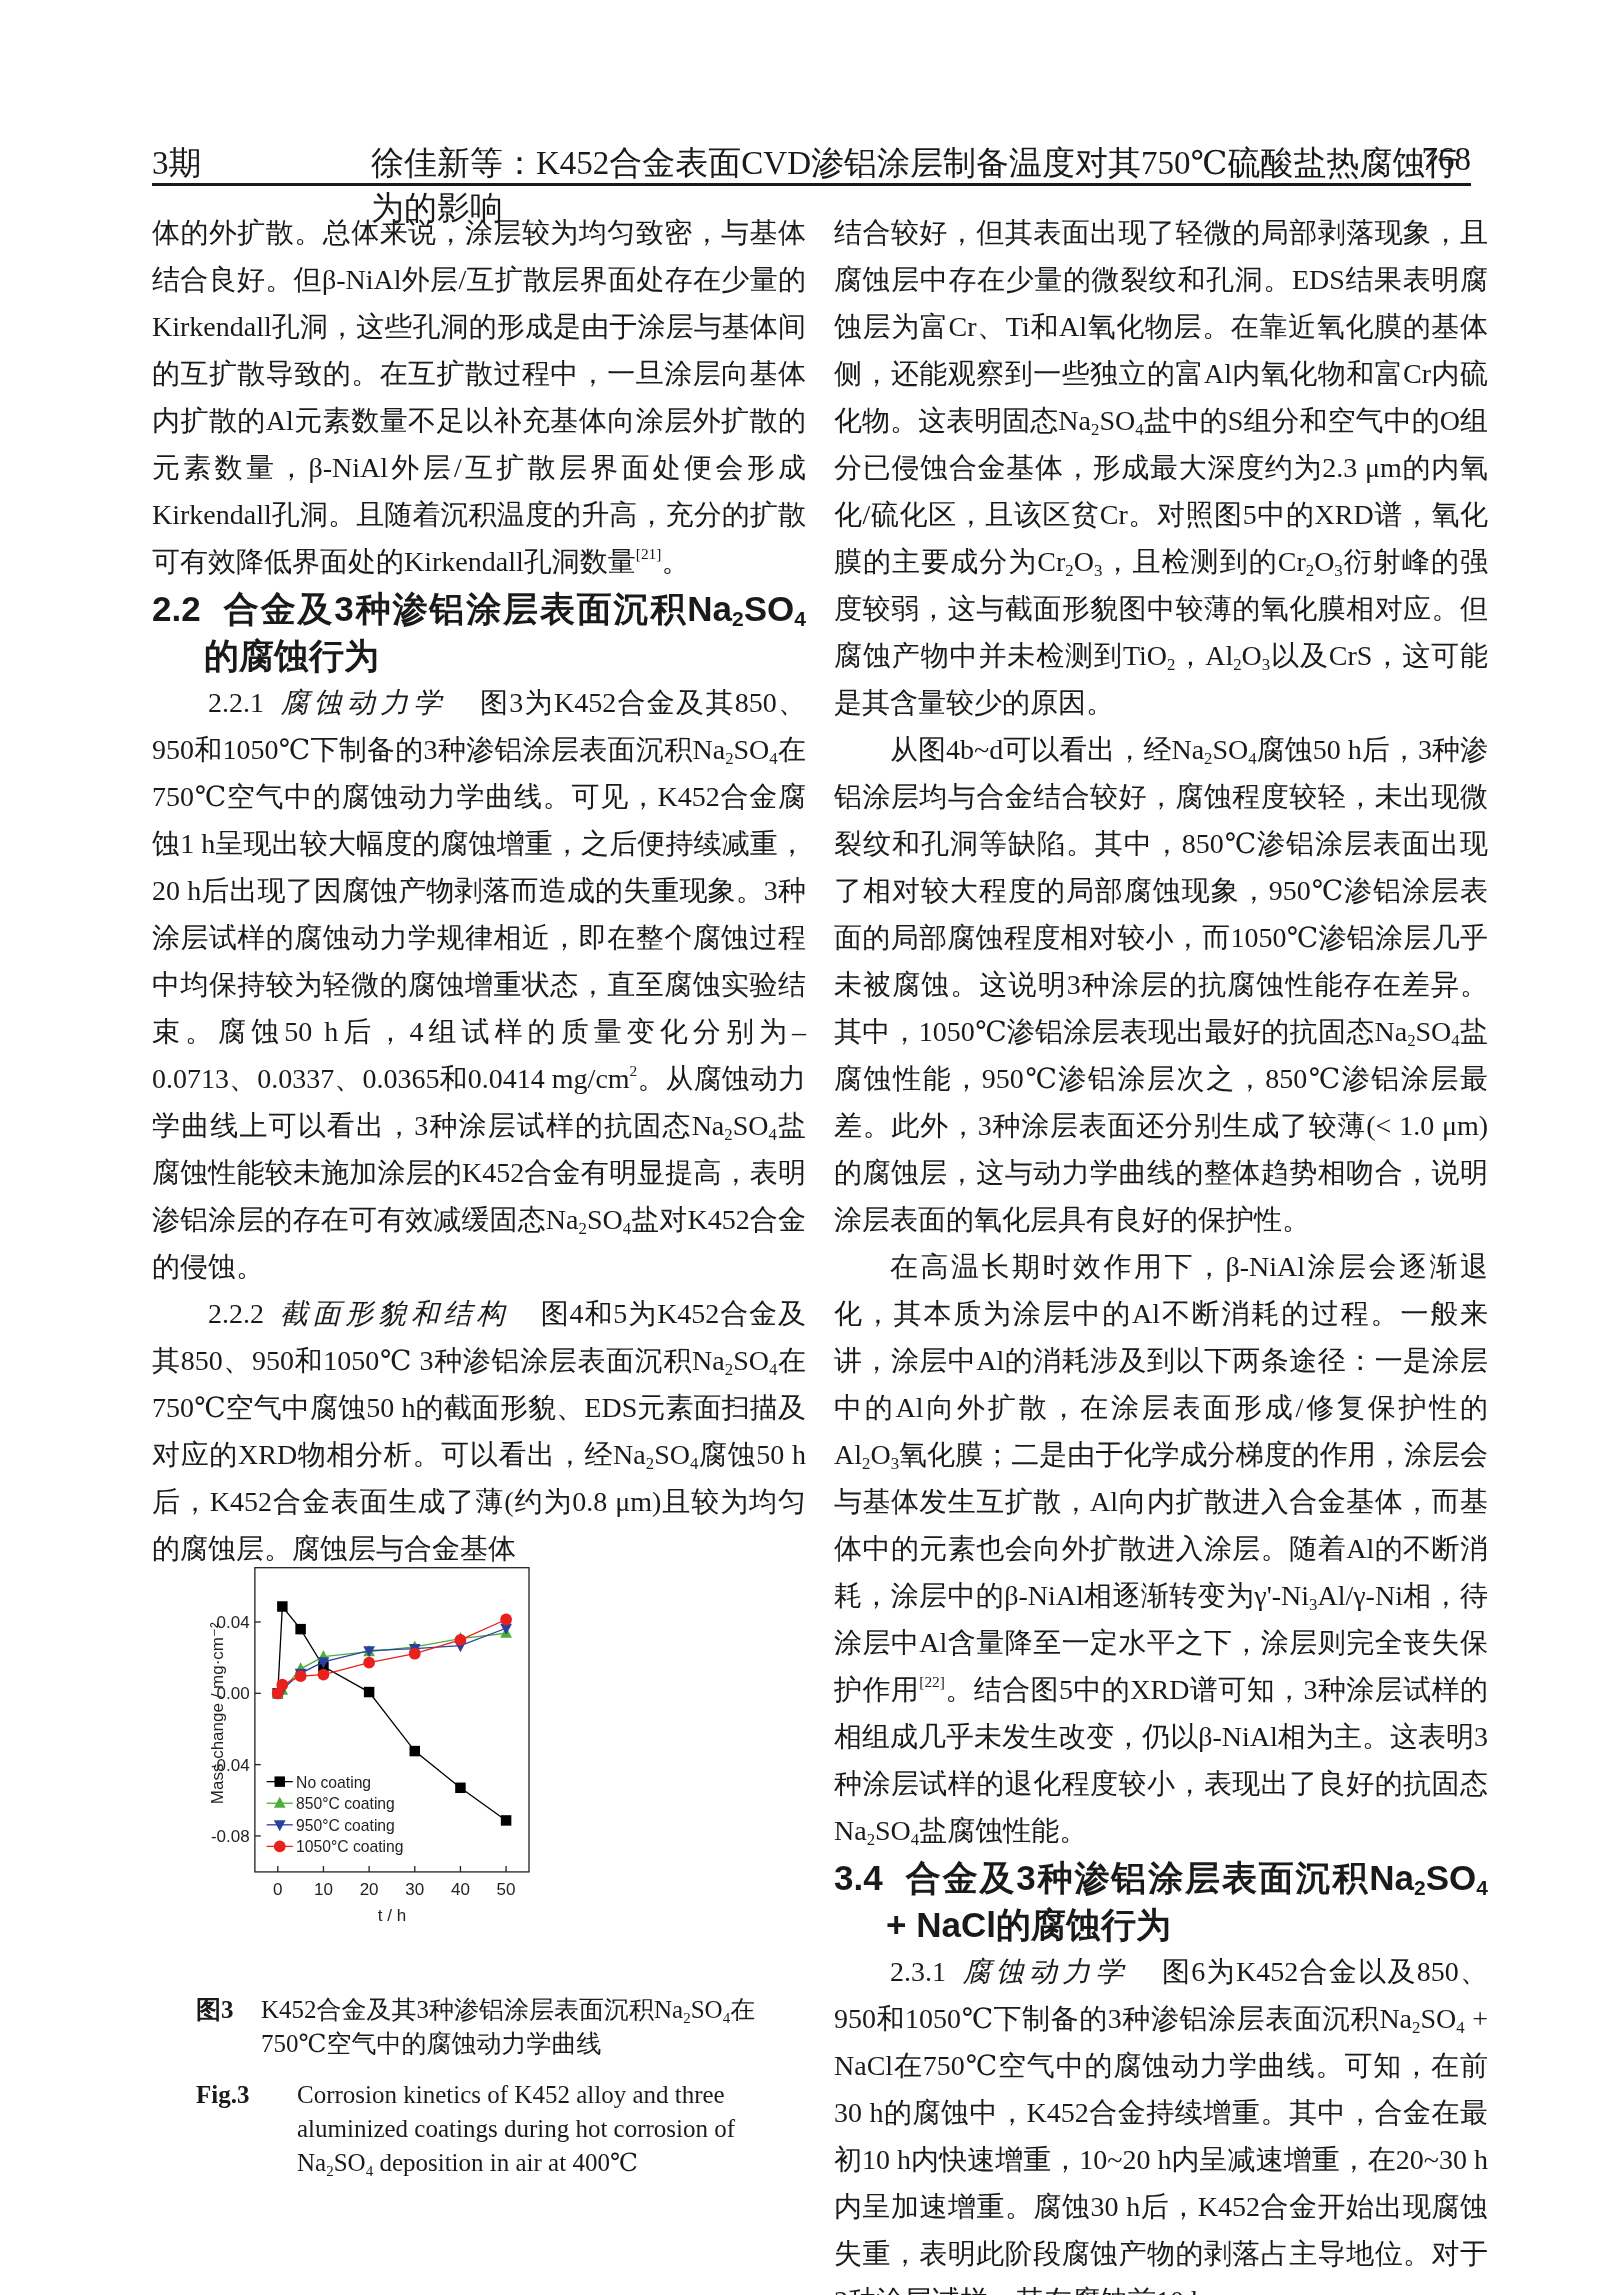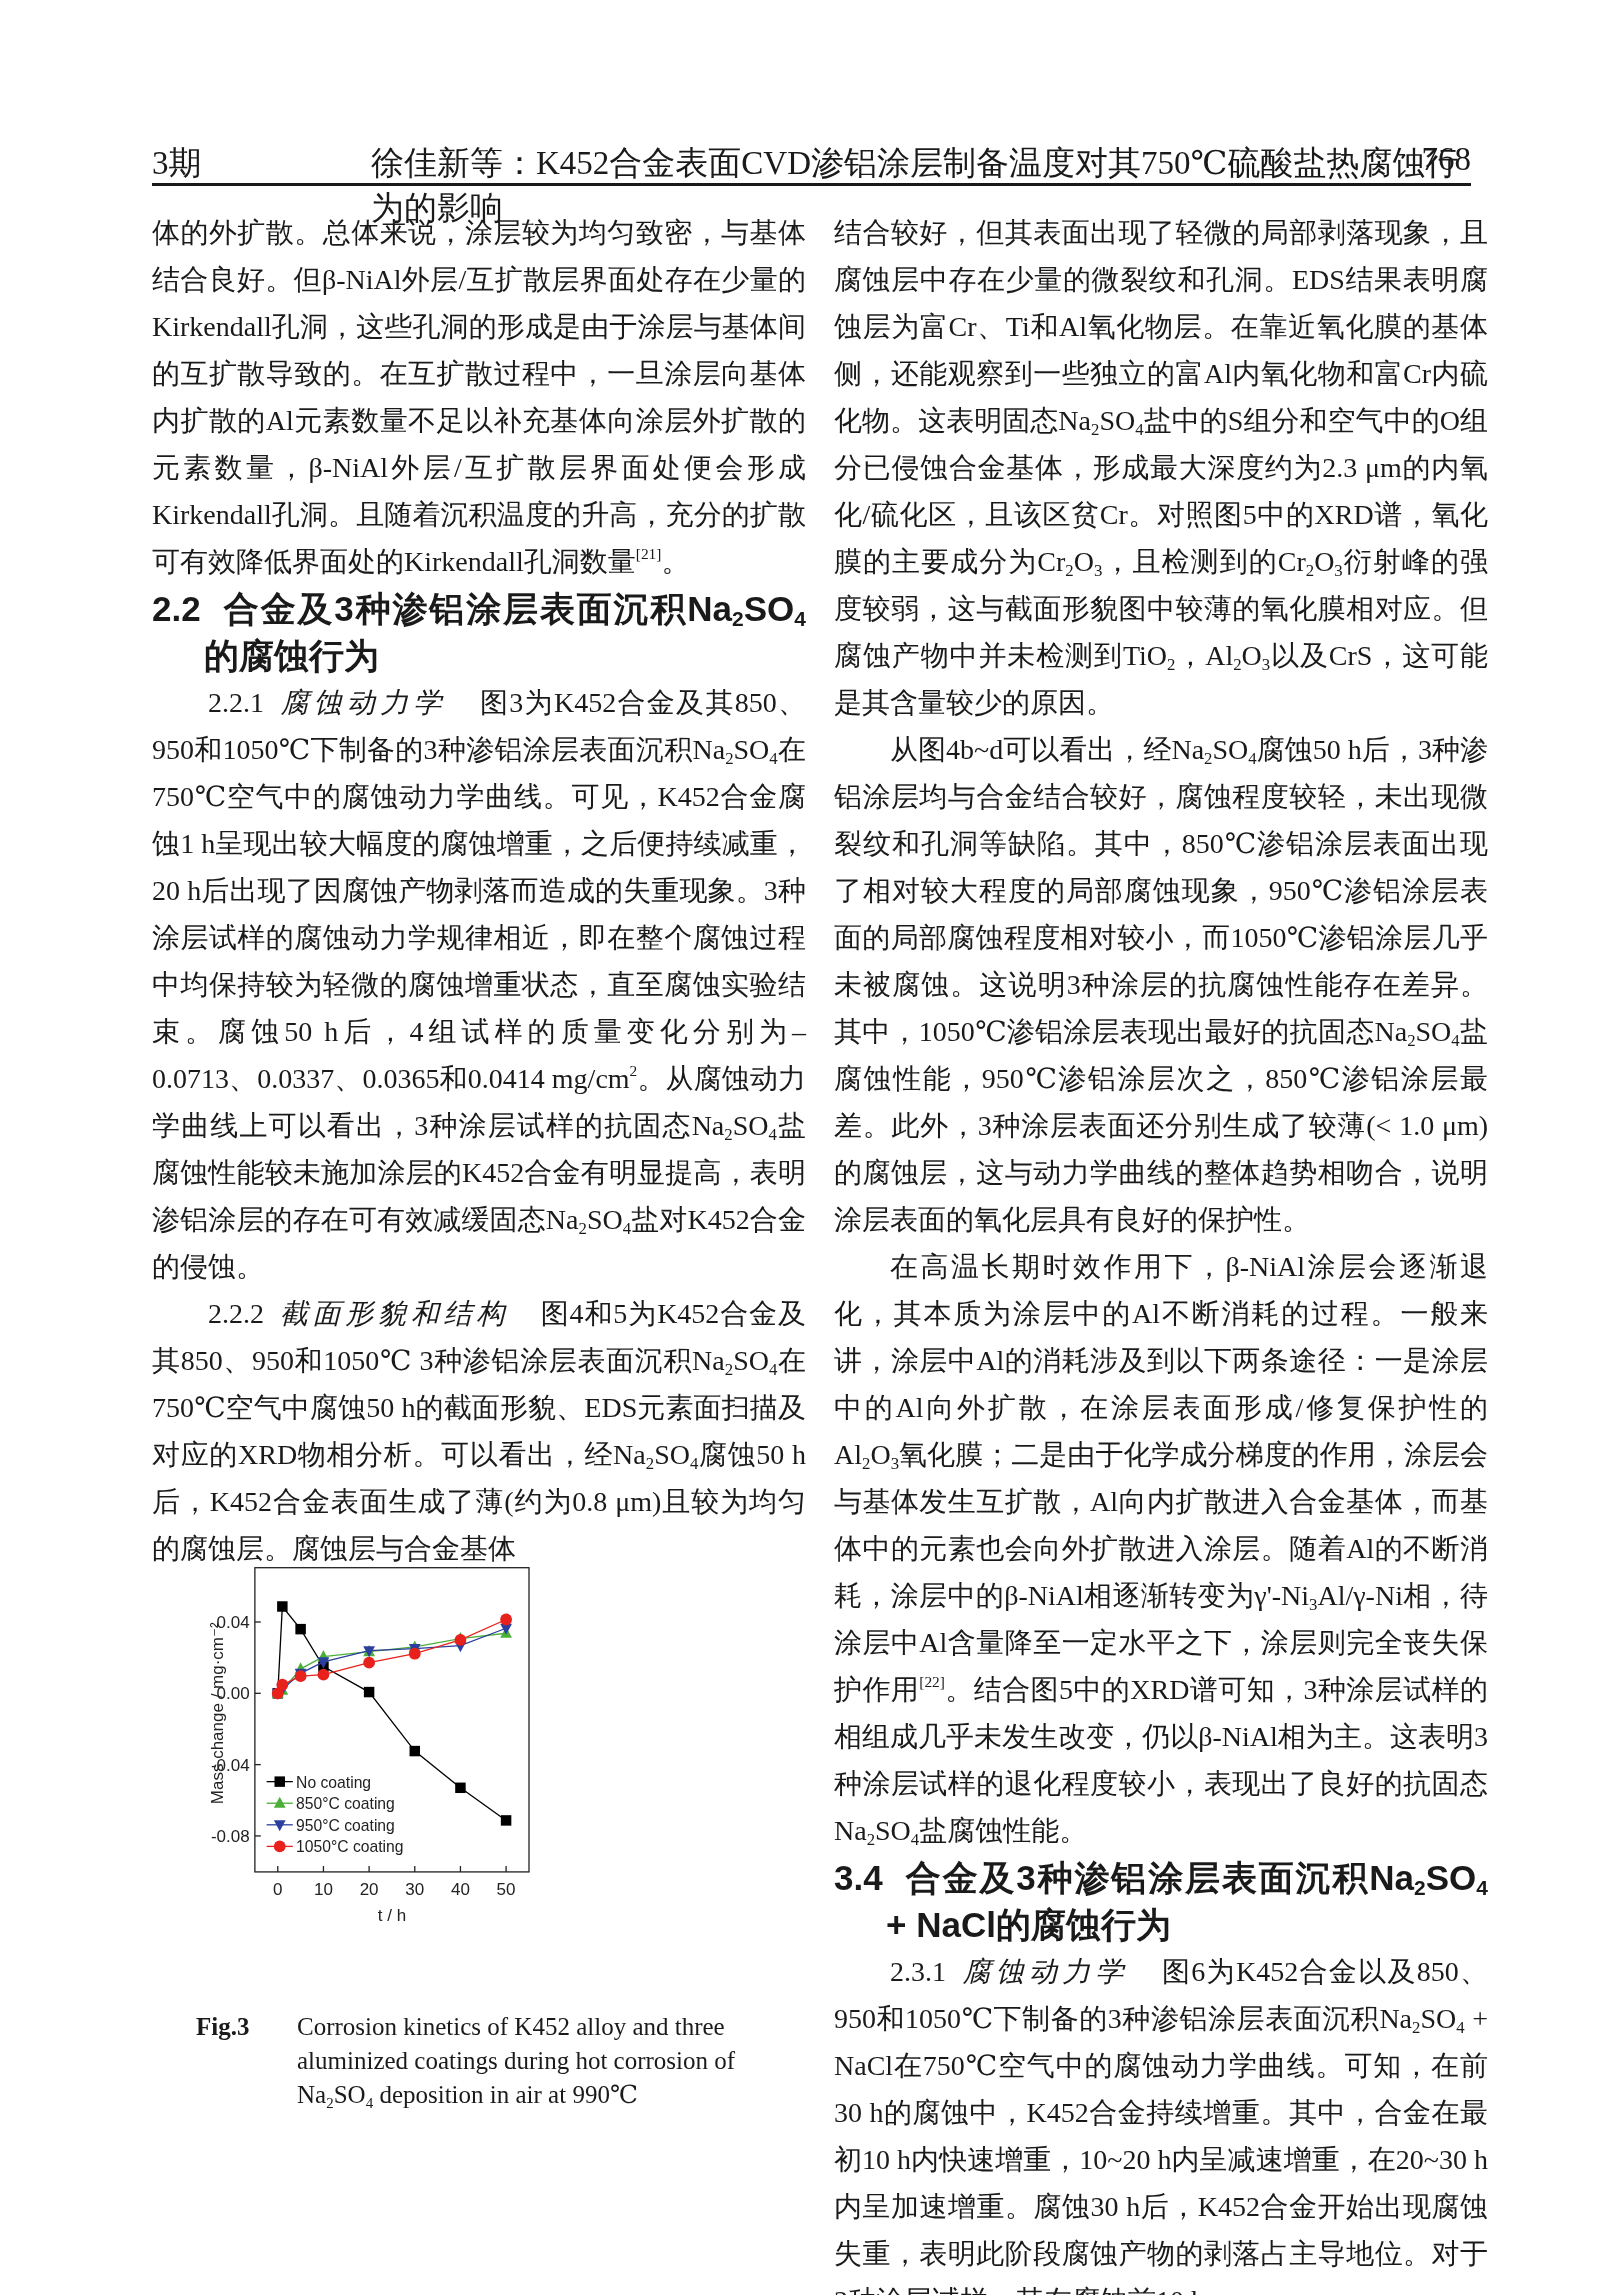--- a/index.html
+++ b/index.html
@@ -125,22 +125,25 @@
         <polygon points="128,419 119,402 137,402" fill="#2b3f9e"></polygon>
         <text x="153" y="418" font-size="24" font-family="Liberation Sans, DejaVu Sans, sans-serif" fill="#222">950°C coating</text>
         <line x1="108" x2="148" y1="442" y2="442" stroke="#e8211d" stroke-width="2"></line>
         <circle cx="128" cy="442" r="9" fill="#e8211d"></circle>
         <text x="153" y="451" font-size="24" font-family="Liberation Sans, DejaVu Sans, sans-serif" fill="#222">1050°C coating</text>
       </g>
     </svg>
 </div>
 
 <div class="fig-caption">
+  <div class="cap-row">
+    <span class="cap-label">图3</span><span>K452合金及其3种渗铝涂层表面沉积Na</span><sub>2</sub><span>SO</span><sub>4</sub><span>在750℃空气中的腐蚀动力学曲线</span>
+  </div>
   <div class="cap-row cap-en">
-    <span class="cap-label">Fig.3</span><span>Corrosion kinetics of K452 alloy and three aluminized coatings during hot corrosion of Na</span><sub>2</sub><span>SO</span><sub>4</sub> <span>deposition in air at 990℃</span>
+    <span class="cap-label">Fig.3</span><span>Corrosion kinetics of K452 alloy and three aluminized coatings during hot corrosion of Na</span><sub>2</sub><span>SO</span><sub>4</sub> <span>deposition in air at 400℃</span>
   </div>
 </div>
 
 <div class="col right">
   <p class="p"><span>结合较好，但其表面出现了轻微的局部剥落现象，且腐蚀层中存在少量的微裂纹和孔洞。EDS结果表明腐蚀层为富Cr、Ti和Al氧化物层。在靠近氧化膜的基体侧，还能观察到一些独立的富Al内氧化物和富Cr内硫化物。这表明固态Na</span><sub>2</sub><span>SO</span><sub>4</sub><span>盐中的S组分和空气中的O组分已侵蚀合金基体，形成最大深度约为2.3 μm的内氧化/硫化区，且该区贫Cr。对照图5中的XRD谱，氧化膜的主要成分为Cr</span><sub>2</sub><span>O</span><sub>3</sub><span>，且检测到的Cr</span><sub>2</sub><span>O</span><sub>3</sub><span>衍射峰的强度较弱，这与截面形貌图中较薄的氧化膜相对应。但腐蚀产物中并未检测到TiO</span><sub>2</sub><span>，Al</span><sub>2</sub><span>O</span><sub>3</sub><span>以及CrS，这可能是其含量较少的原因。</span></p>
 
   <p class="p indent"><span>从图4b~d可以看出，经Na</span><sub>2</sub><span>SO</span><sub>4</sub><span>腐蚀50 h后，3种渗铝涂层均与合金结合较好，腐蚀程度较轻，未出现微裂纹和孔洞等缺陷。其中，850℃渗铝涂层表面出现了相对较大程度的局部腐蚀现象，950℃渗铝涂层表面的局部腐蚀程度相对较小，而1050℃渗铝涂层几乎未被腐蚀。这说明3种涂层的抗腐蚀性能存在差异。其中，1050℃渗铝涂层表现出最好的抗固态Na</span><sub>2</sub><span>SO</span><sub>4</sub><span>盐腐蚀性能，950℃渗铝涂层次之，850℃渗铝涂层最差。此外，3种涂层表面还分别生成了较薄(&lt; 1.0 μm)的腐蚀层，这与动力学曲线的整体趋势相吻合，说明涂层表面的氧化层具有良好的保护性。</span></p>
 
   <p class="p indent"><span>在高温长期时效作用下，β-NiAl涂层会逐渐退化，其本质为涂层中的Al不断消耗的过程。一般来讲，涂层中Al的消耗涉及到以下两条途径：一是涂层中的Al向外扩散，在涂层表面形成/修复保护性的Al</span><sub>2</sub><span>O</span><sub>3</sub><span>氧化膜；二是由于化学成分梯度的作用，涂层会与基体发生互扩散，Al向内扩散进入合金基体，而基体中的元素也会向外扩散进入涂层。随着Al的不断消耗，涂层中的β-NiAl相逐渐转变为γ'-Ni</span><sub>3</sub><span>Al/γ-Ni相，待涂层中Al含量降至一定水平之下，涂层则完全丧失保护作用</span><sup>[22]</sup><span>。结合图5中的XRD谱可知，3种涂层试样的相组成几乎未发生改变，仍以β-NiAl相为主。这表明3种涂层试样的退化程度较小，表现出了良好的抗固态Na</span><sub>2</sub><span>SO</span><sub>4</sub><span>盐腐蚀性能。</span></p>
 

